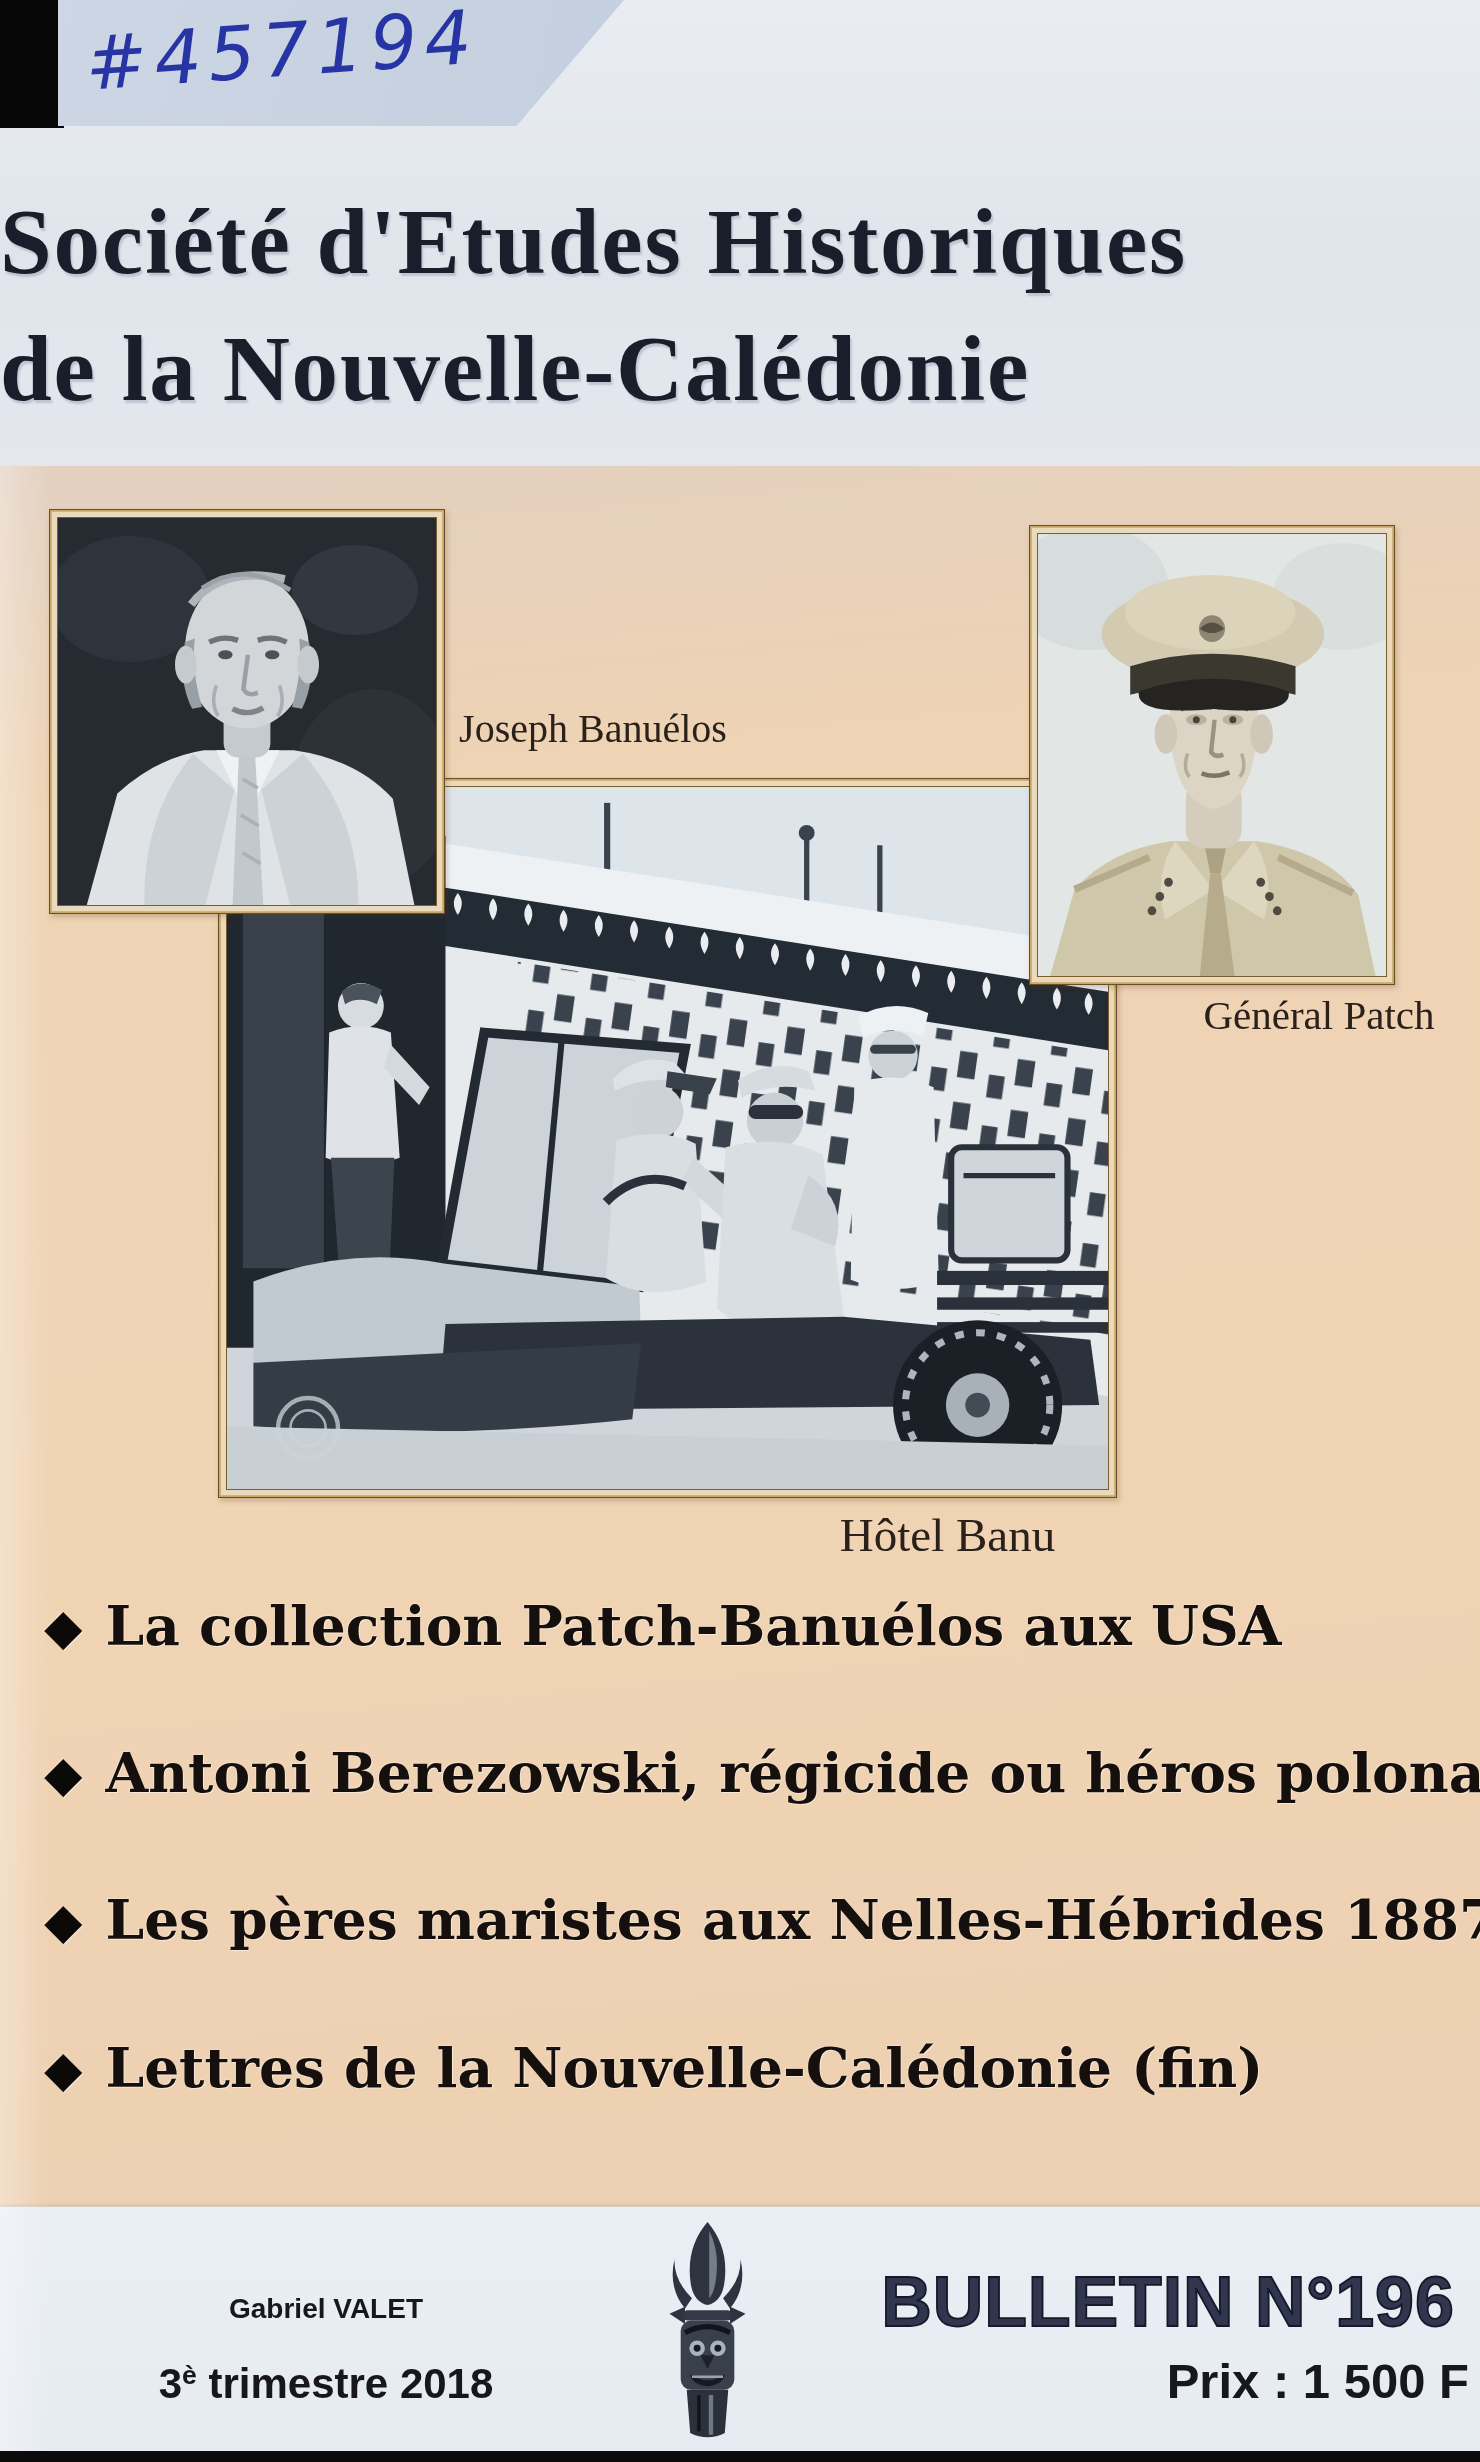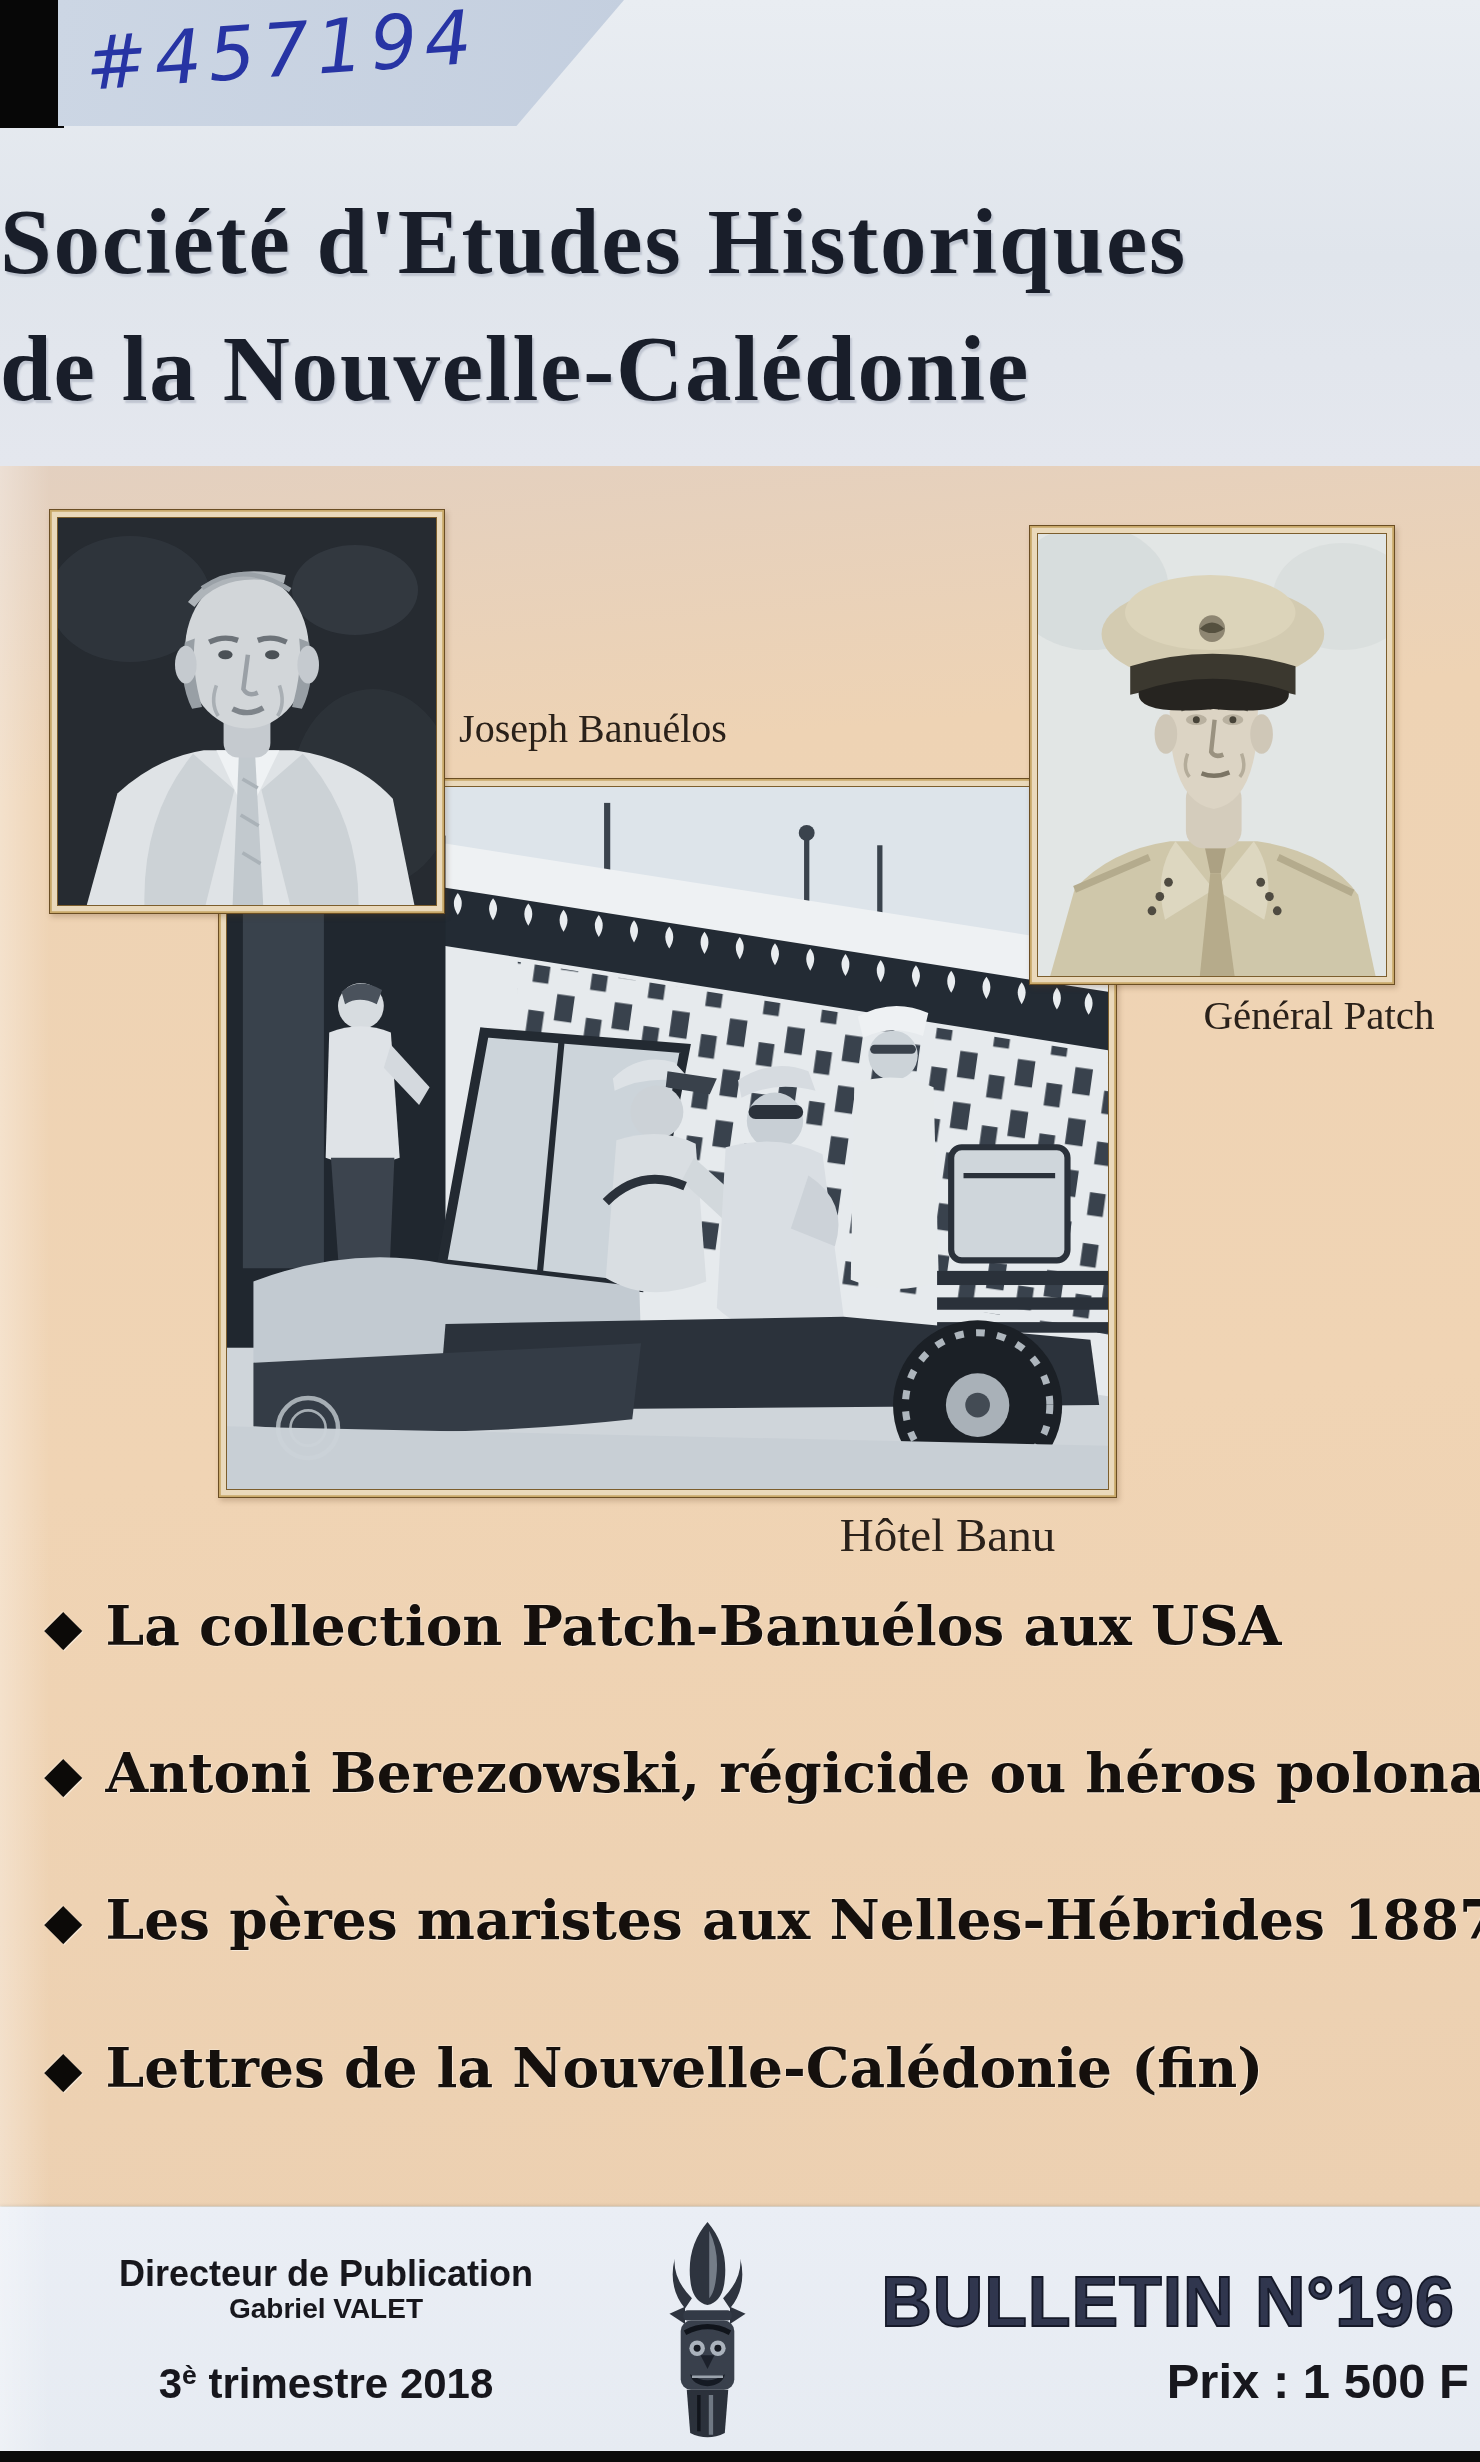--- a/index.html
+++ b/index.html
@@ -348,21 +348,20 @@
     <span>Les pères maristes aux Nelles-Hébrides 1887-1914</span>
   </div>
   <div class="toc-row toc-4">
     <span class="diamond">◆</span>
     <span>Lettres de la Nouvelle-Calédonie (fin)</span>
   </div>
 
   <div class="spine-light"></div>
 
   <div class="footer-band"></div>
-  <div class="f-line dir-label">Directeur de Publication</div>
   <div class="f-line dir-name">Gabriel VALET</div>
   <div class="f-line quarter"><span>3</span><span class="sup">è</span><span> trimestre 2018</span></div>
   <div class="f-line bulletin">BULLETIN N°196</div>
   <div class="f-line price">Prix : 1 500 F</div>
 
   <div class="totem">
     <svg viewBox="0 0 96 260">
 
       <path d="M48 4 Q72 32 68 70 Q66 96 48 100 Q30 96 28 70 Q24 32 48 4 Z" fill="#2e343f"></path>
       <path d="M50 14 Q62 38 58 68 Q56 86 50 92 Z" fill="#8d96a2" opacity="0.75"></path>

